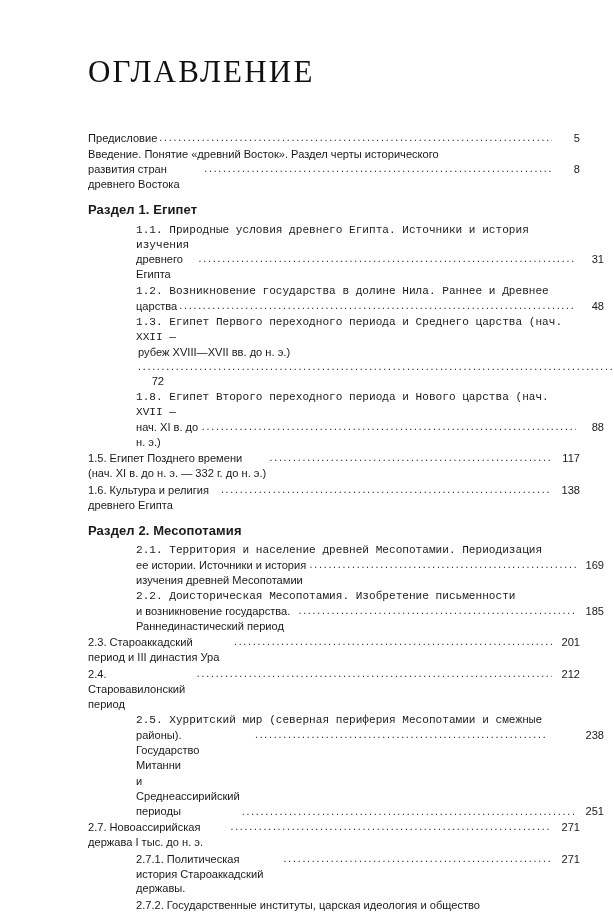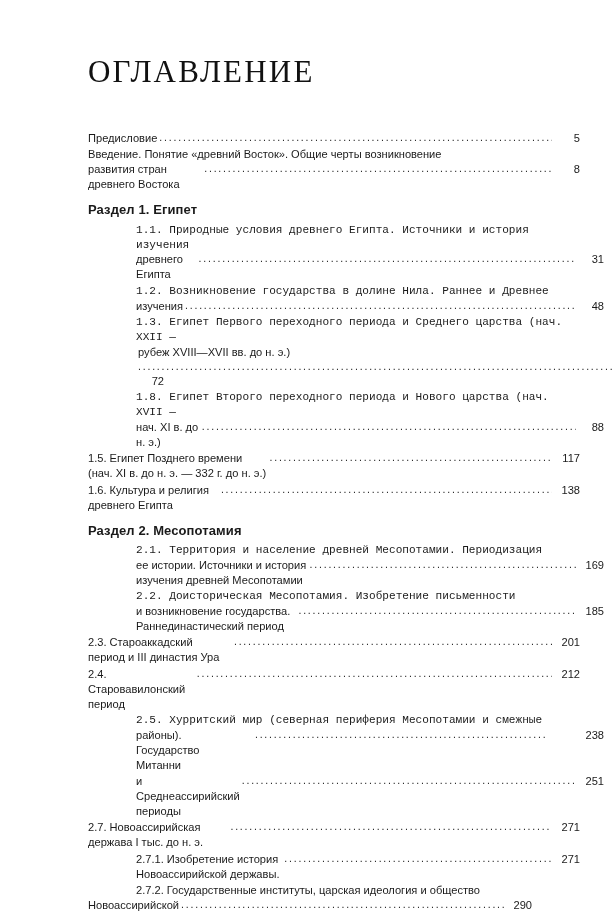--- a/index.html
+++ b/index.html
@@ -89,21 +89,21 @@
 
     <div class="entry">
       <div class="row">
         <span class="txt">Предисловие</span>
         <span class="dots">................................................................................................................</span>
         <span class="pg">5</span>
       </div>
     </div>
 
     <div class="entry">
-      <div class="cont">Введение. Понятие «древний Восток». Общие черты возникновение</div>
+      <div class="cont">Введение. Понятие «древний Восток». Раздел черты исторического</div>
       <div class="row">
         <span class="txt">развития стран древнего Востока</span>
         <span class="dots">................................................................................................................</span>
         <span class="pg">8</span>
       </div>
     </div>
 
     <div class="section-head">Раздел 1. Египет</div>
 
     <div class="entry hang">
@@ -111,21 +111,21 @@
       <div class="row" style="padding-left:24px;text-indent:0;">
         <span class="txt">древнего Египта</span>
         <span class="dots">................................................................................................................</span>
         <span class="pg">31</span>
       </div>
     </div>
 
     <div class="entry hang">
       <div class="cont">1.2. Возникновение государства в долине Нила. Раннее и Древнее</div>
       <div class="row" style="padding-left:24px;text-indent:0;">
-        <span class="txt">изучения</span>
+        <span class="txt">царства</span>
         <span class="dots">................................................................................................................</span>
         <span class="pg">48</span>
       </div>
     </div>
 
     <div class="entry hang">
       <div class="cont">1.3. Египет Первого переходного периода и Среднего царства (нач. XXII —</div>
       <div class="row" style="padding-left:24px;text-indent:0;flex-direction:column;">
         <span class="txt">рубеж XVIII—XVII вв. до н. э.)</span>
         <span class="dots">................................................................................................................</span>
@@ -197,38 +197,38 @@
     <div class="entry hang">
       <div class="cont">2.5. Хурритский мир (северная периферия Месопотамии и смежные</div>
       <div class="row" style="padding-left:24px;text-indent:0;gap:28px;">
         <span class="txt">районы). Государство Митанни</span>
         <span class="dots">................................................................................................................</span>
         <span class="pg">238</span>
       </div>
     </div>
 
     <div class="entry hang">
-      <div class="row" style="padding-left:24px;text-indent:0;">
+      <div class="row" style="padding-left:24px;text-indent:0;align-items:flex-end;">
         <span class="txt">и Среднеассирийский периоды</span>
         <span class="dots">................................................................................................................</span>
         <span class="pg">251</span>
       </div>
     </div>
 
     <div class="entry">
       <div class="row">
         <span class="txt">2.7. Новоассирийская держава I тыс. до н. э.</span>
         <span class="dots">................................................................................................................</span>
         <span class="pg">271</span>
       </div>
     </div>
 
     <div class="entry sub">
       <div class="row">
-        <span class="txt">2.7.1. Изобретение история Новоассирийской державы.</span>
+        <span class="txt">2.7.1. Политическая история Староаккадский державы.</span>
         <span class="dots">................................................................................................................</span>
         <span class="pg">271</span>
       </div>
     </div>
 
     <div class="entry sub">
       <div class="cont">2.7.2. Государственные институты, царская идеология и общество</div>
       <div class="row" style="margin-left:-48px;">
         <span class="txt">Новоассирийской эпохи</span>
         <span class="dots">................................................................................................................</span>

